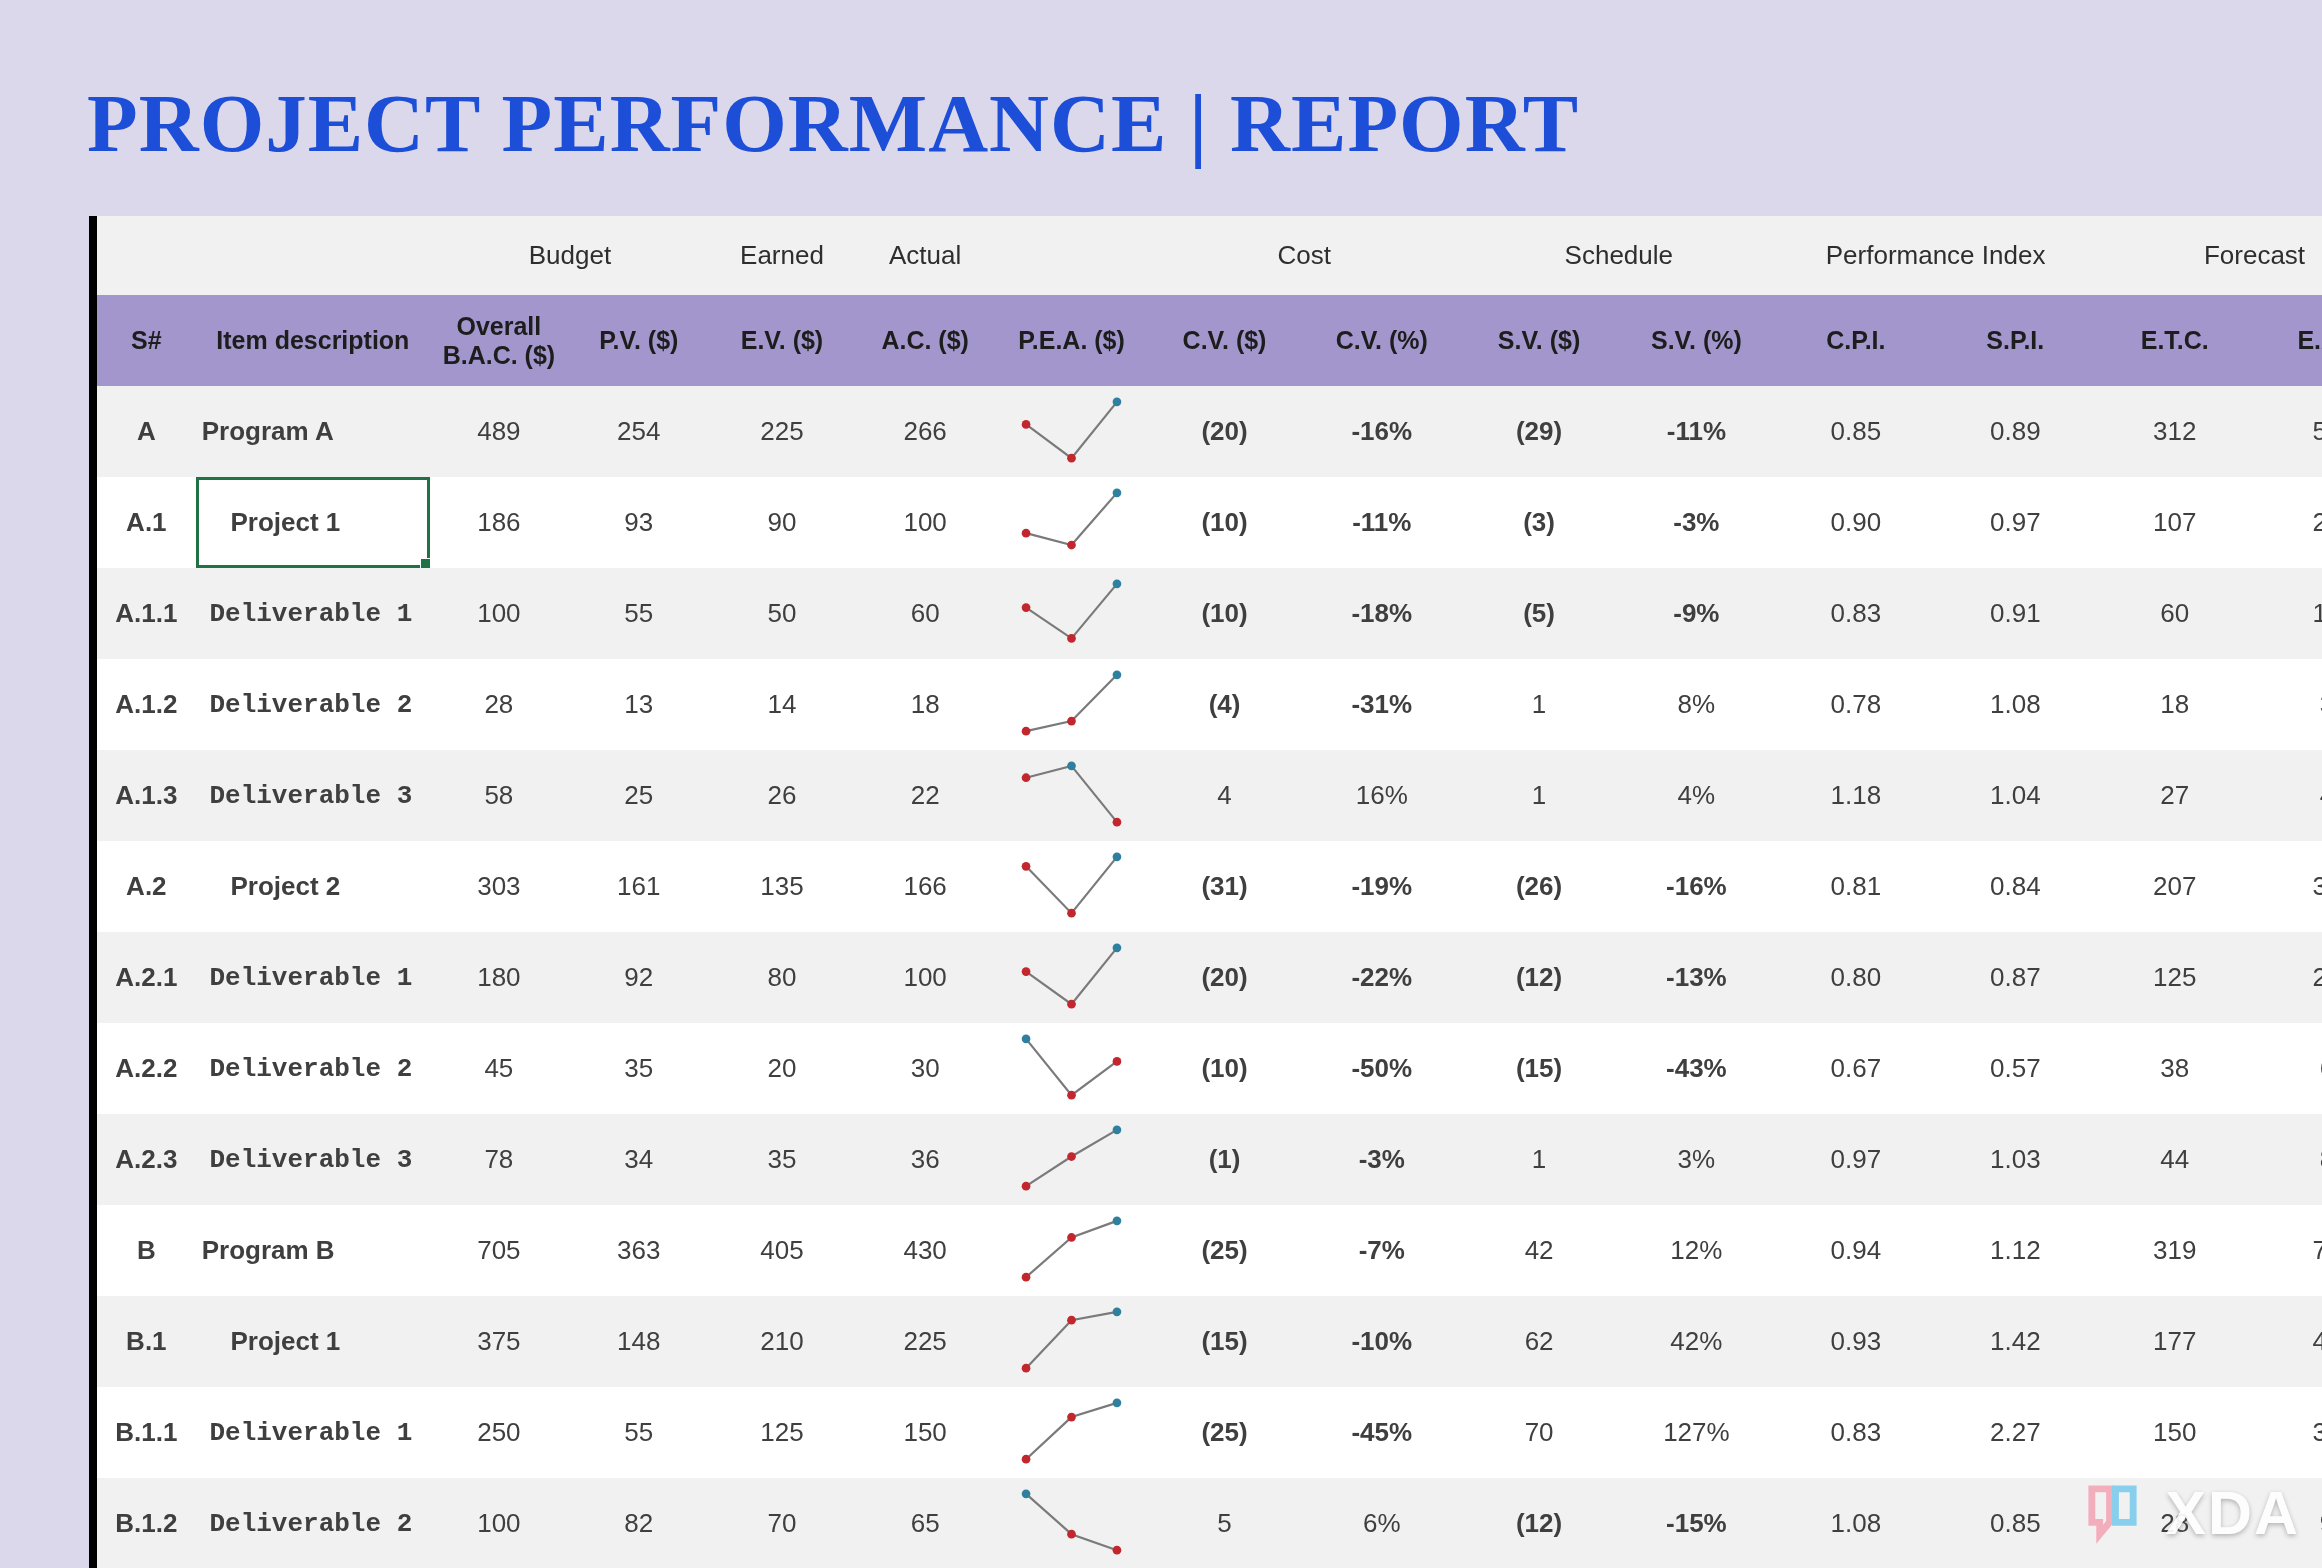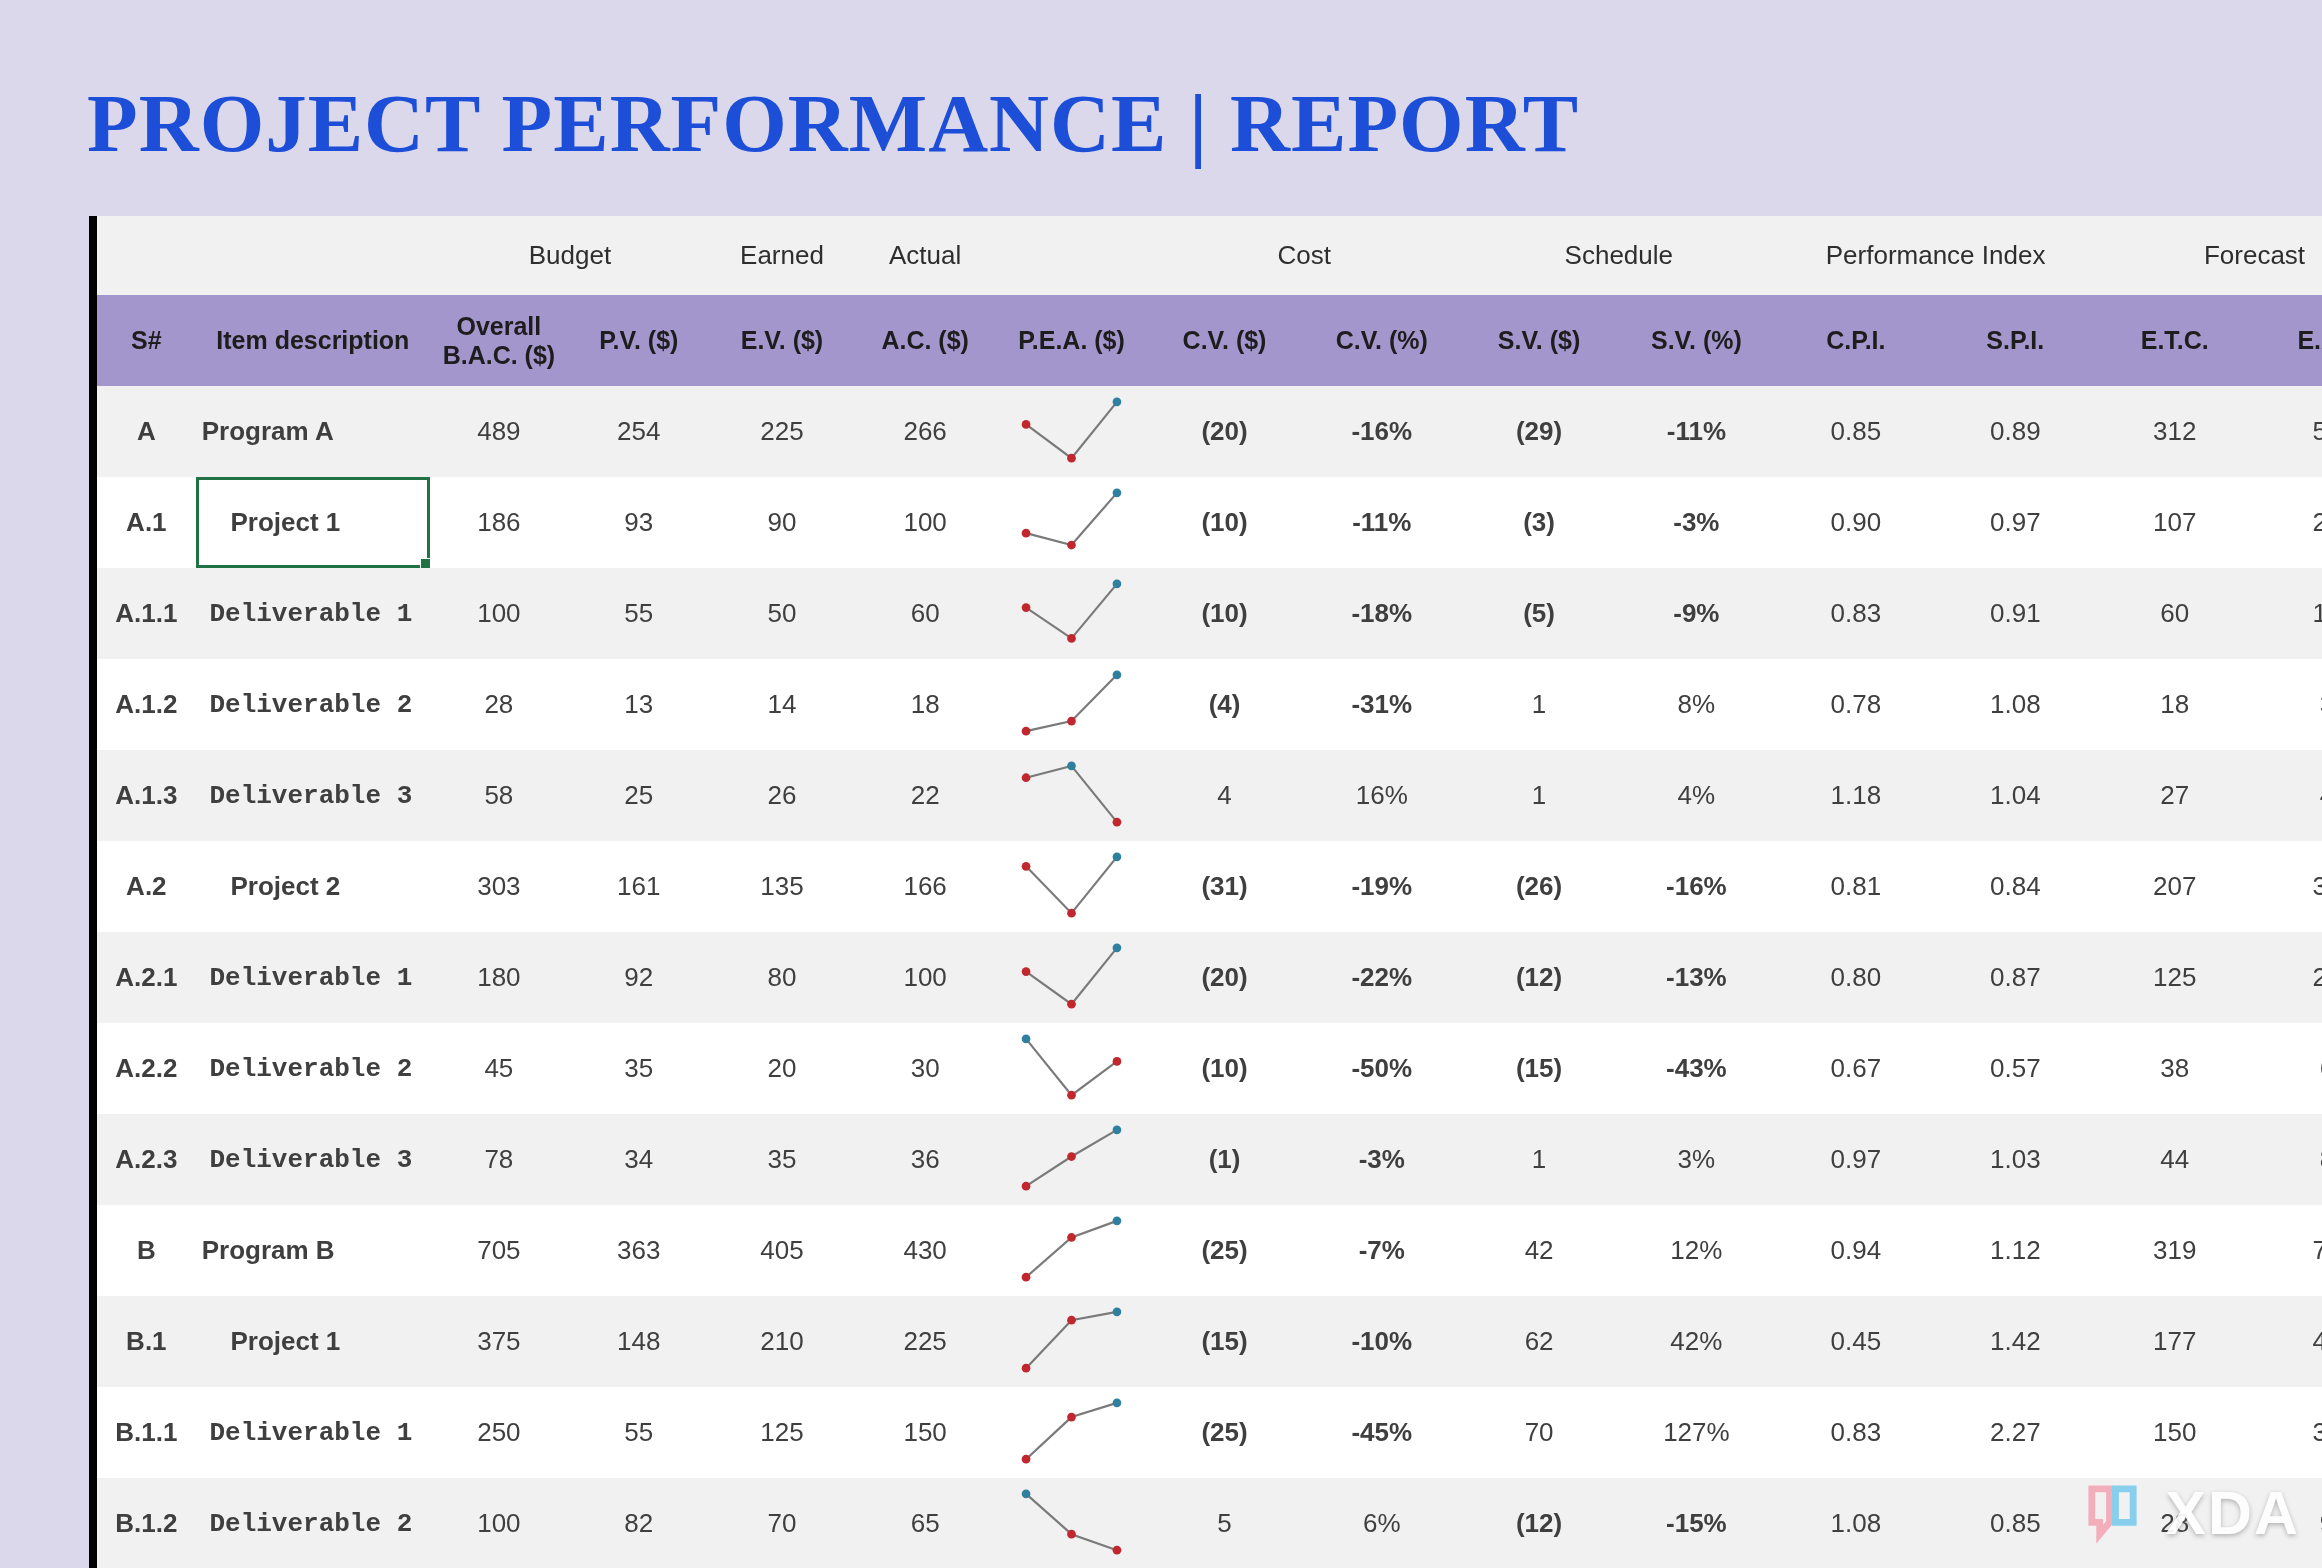--- a/index.html
+++ b/index.html
@@ -458,21 +458,21 @@
               <polyline points="14,69 60,20.4 106,12" fill="none" stroke="#7a7a7a" stroke-width="2.2"></polyline>
               <circle cx="14" cy="69" r="4.4" fill="#c1272d"></circle>
               <circle cx="60" cy="20.4" r="4.4" fill="#c1272d"></circle>
               <circle cx="106" cy="12" r="4.4" fill="#2f7f9e"></circle>
             </svg>
           </td>
           <td class="neg">(15)</td>
           <td class="neg">-10%</td>
           <td>62</td>
           <td>42%</td>
-          <td>0.45</td>
+          <td>0.93</td>
           <td>1.42</td>
           <td>177</td>
           <td>402</td>
         </tr>
         <tr class="data-row">
           <td class="c-sn">B.1.1</td>
           <td class="c-desc lvl2"><span>Deliverable 1</span></td>
           <td>250</td>
           <td>55</td>
           <td>125</td>

